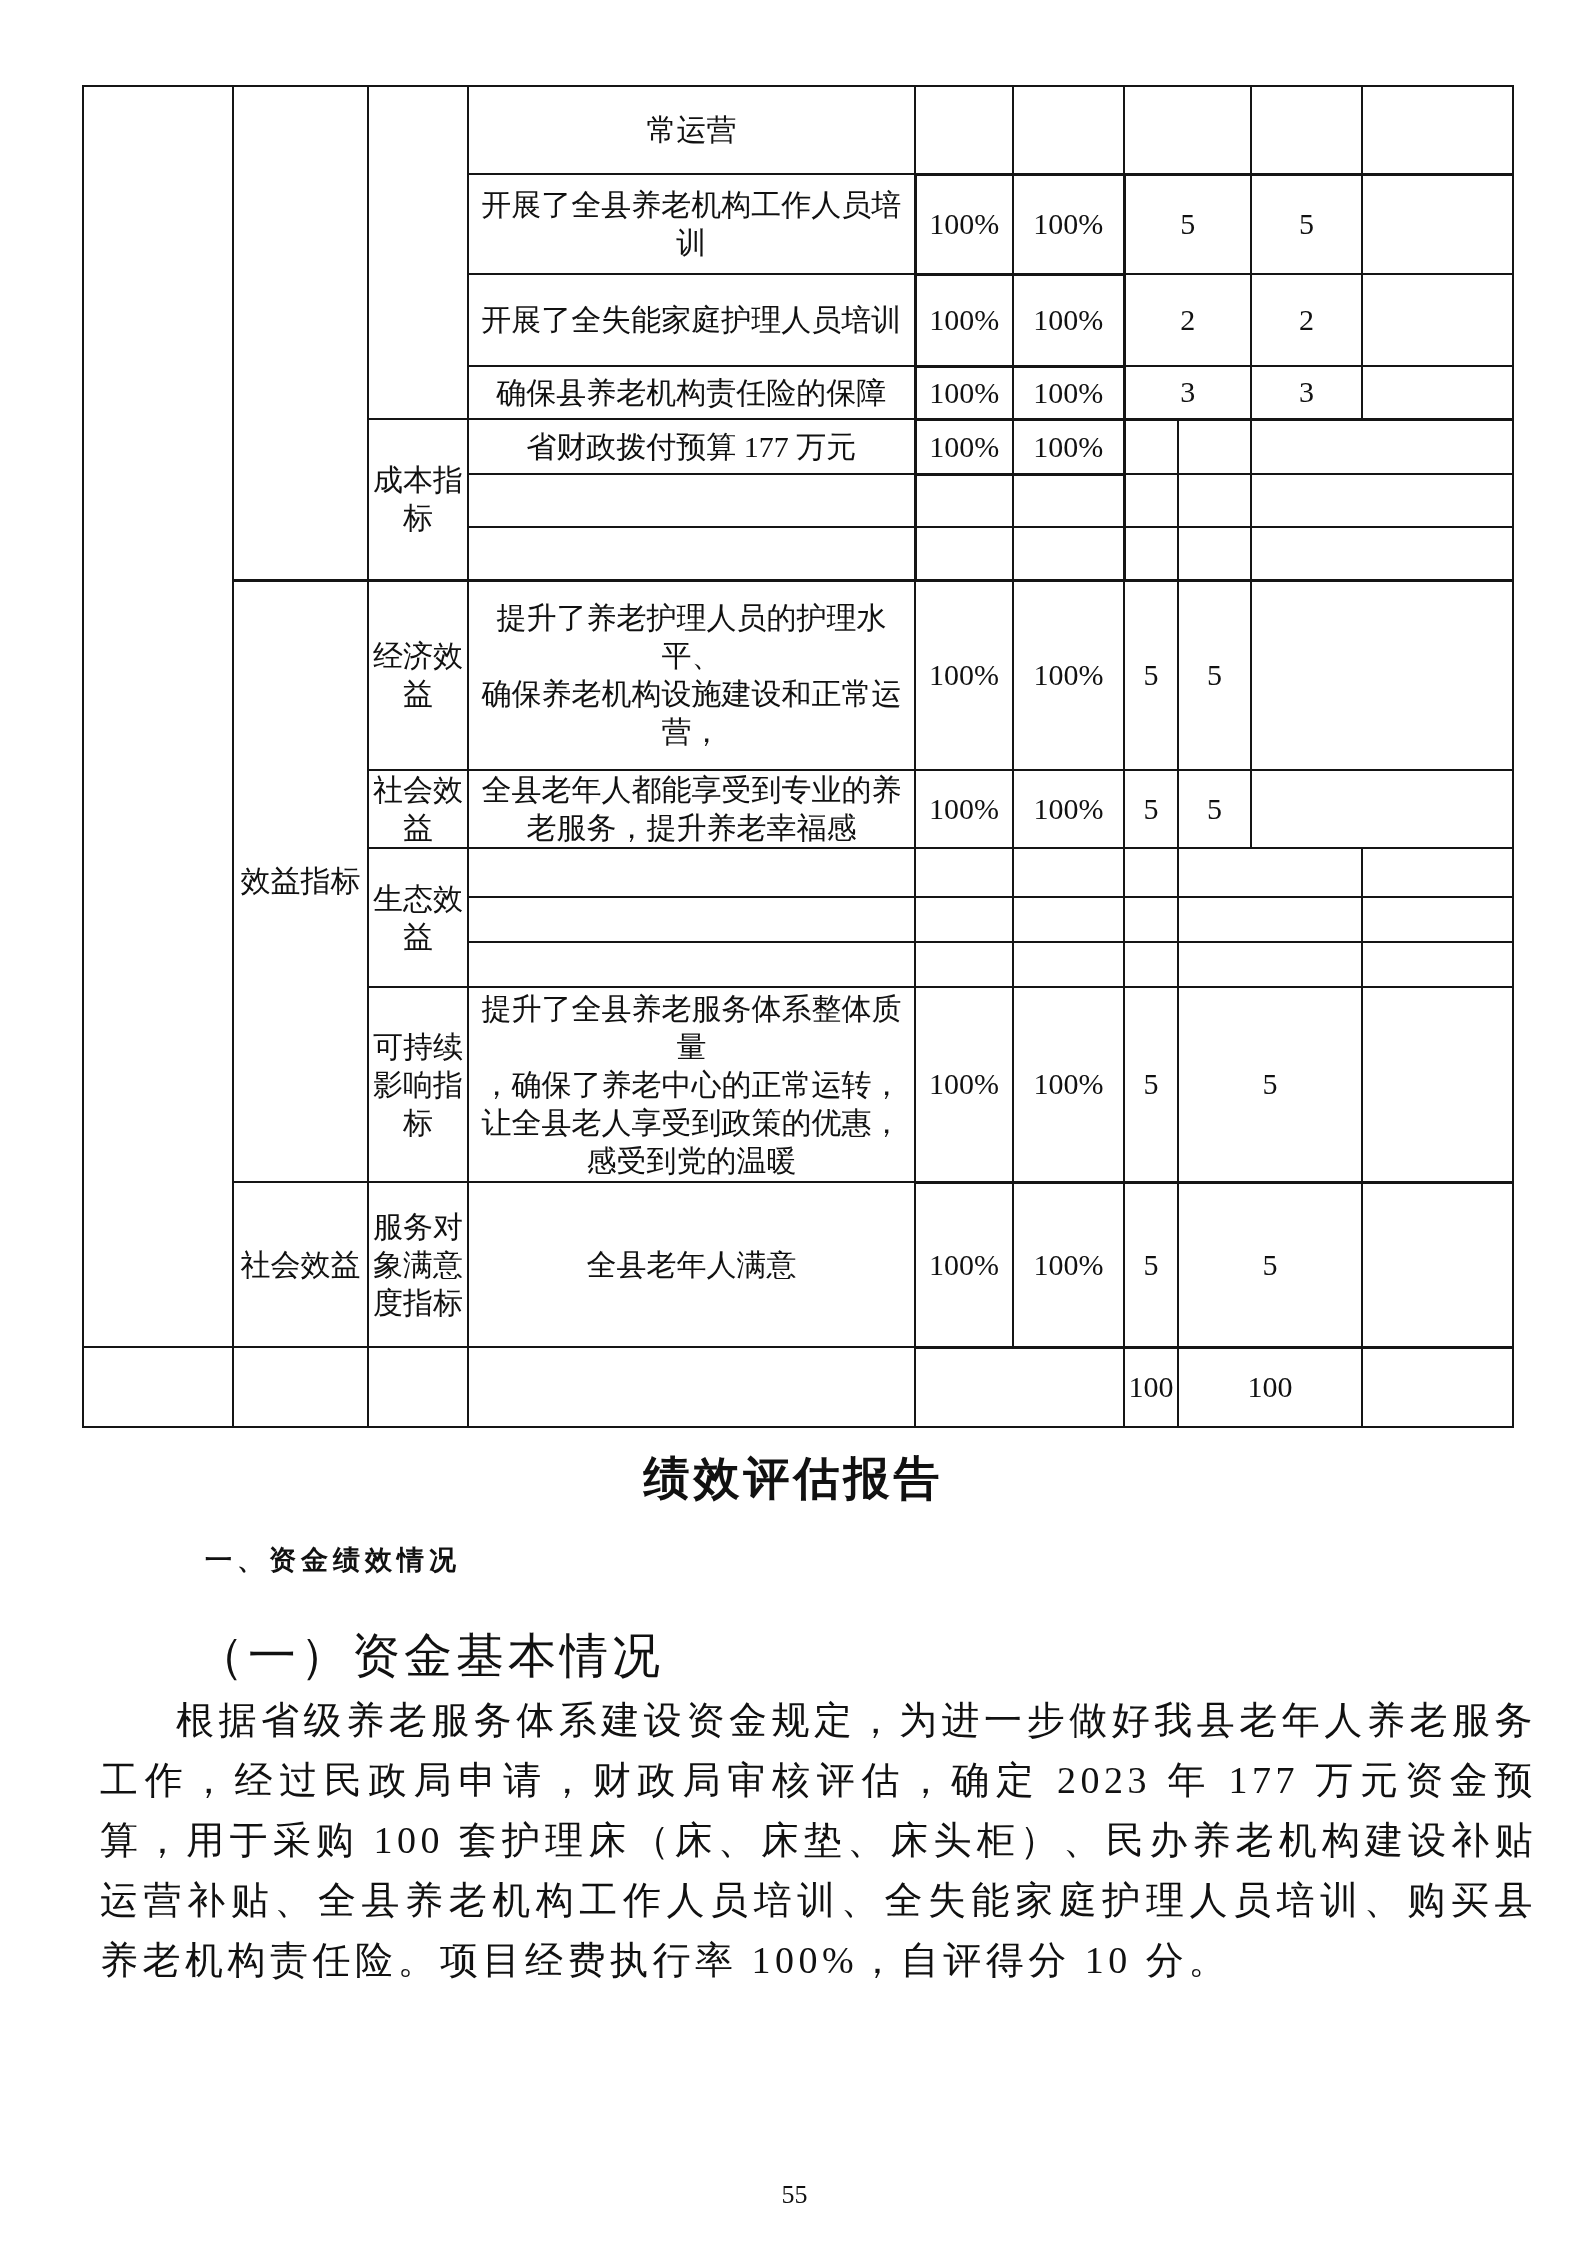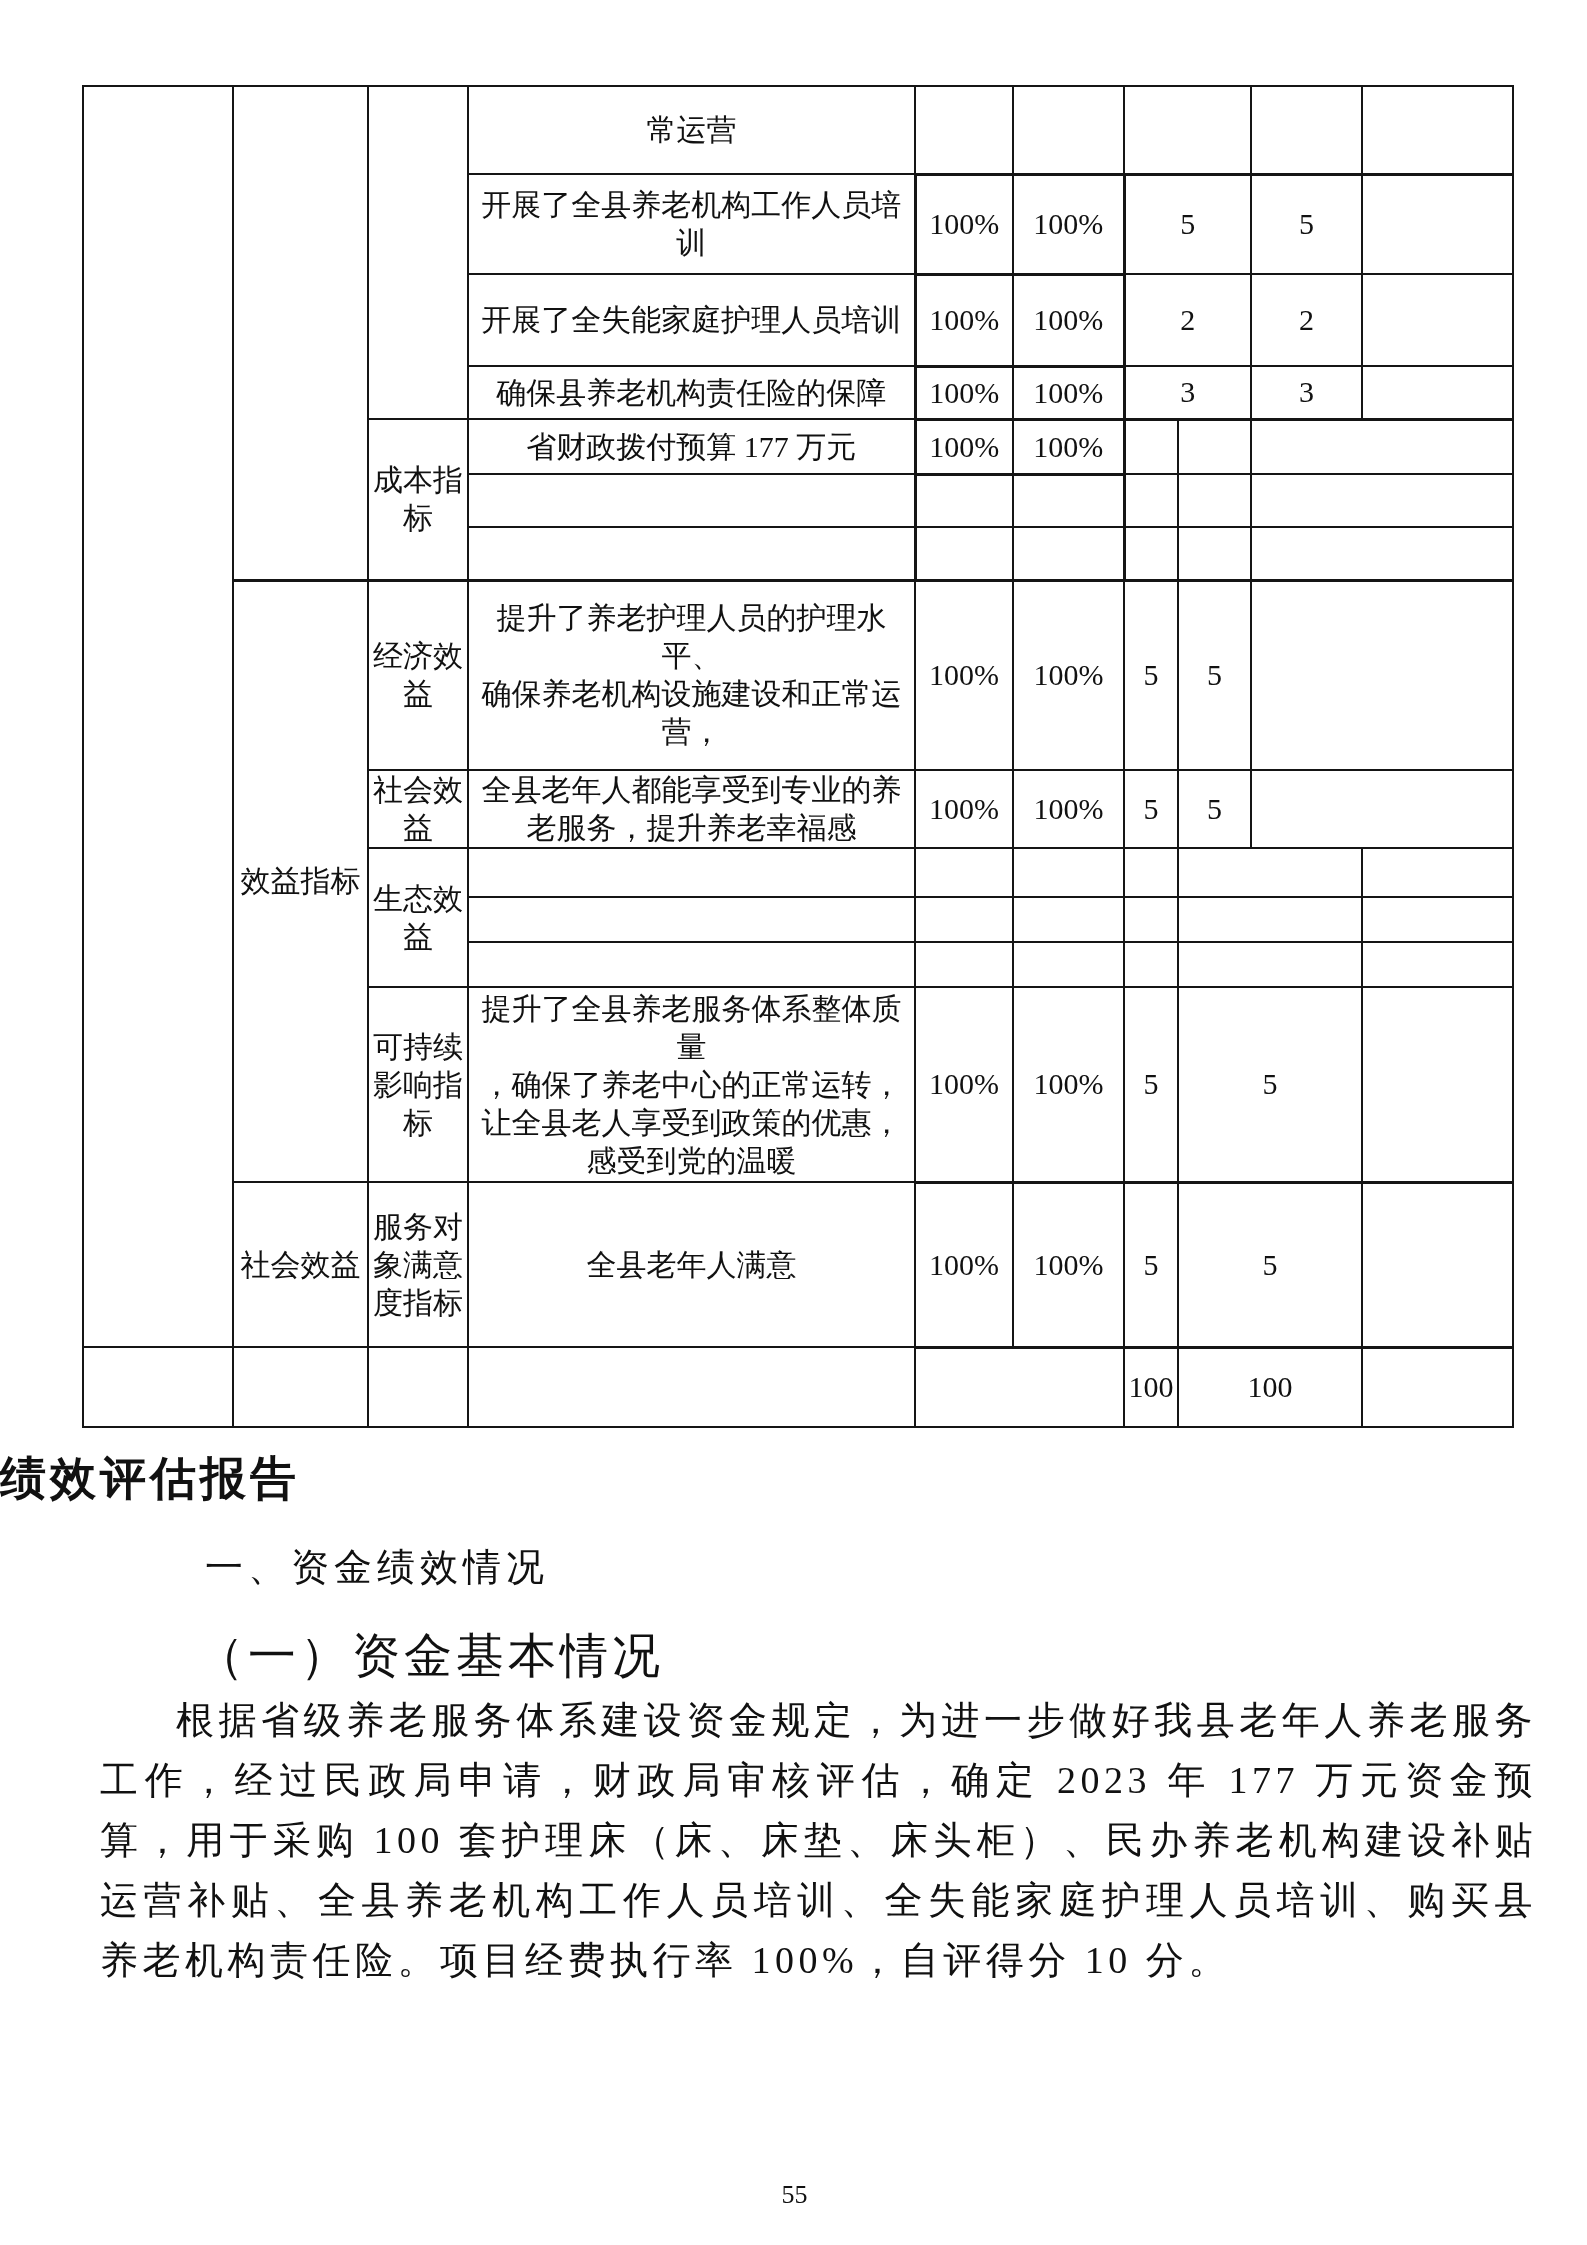--- a/index.html
+++ b/index.html
@@ -25,25 +25,25 @@
   td.sec{padding:2px 19px;line-height:40px;}
   td.rate{font-size:23px;}
   td.score{font-size:30px;}
   td.total-narrow{font-size:27px;line-height:26px;word-break:break-all;padding:2px 14px;}
   td.tight{line-height:32px;border-radius:19px;}
   .tk-t{border-top-width:3px !important;}
   .tk-l{border-left-width:3px !important;}
   
   .doc-title{
     position:absolute;left:0;top:1448px;width:1587px;
-    text-align:left;font-size:46px;font-weight:bold;letter-spacing:4px;
+    text-align:center;font-size:46px;font-weight:bold;letter-spacing:4px;
   }
   .h1{
     position:absolute;left:205px;top:1542px;
-    font-size:38px;letter-spacing:5px;
+    font-size:27px;letter-spacing:5px;font-weight:bold;
   }
   .h2{
     position:absolute;left:196px;top:1624px;
     font-size:48px;letter-spacing:4px;
   }
   .body-par{
     position:absolute;left:100px;top:1690px;width:1437px;
     font-size:38px;line-height:60px;letter-spacing:4.5px;
     text-align:justify;text-indent:2em;
   }

